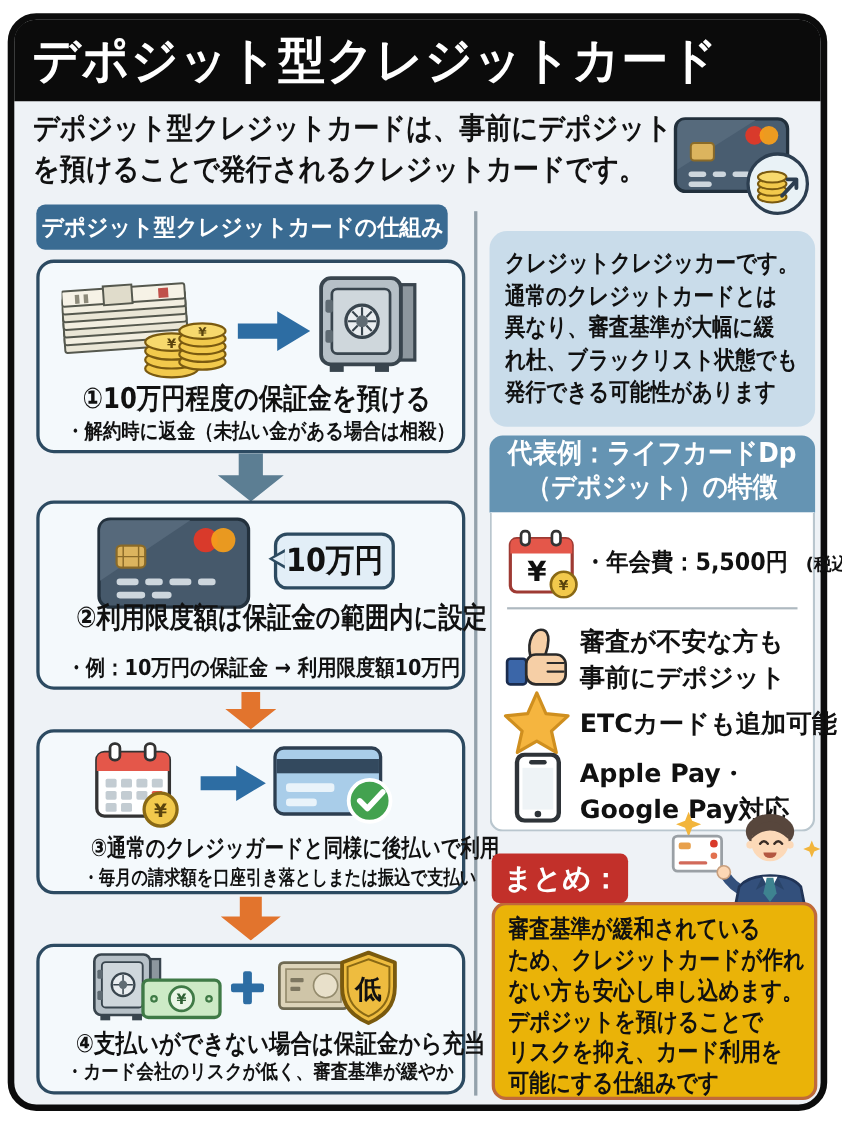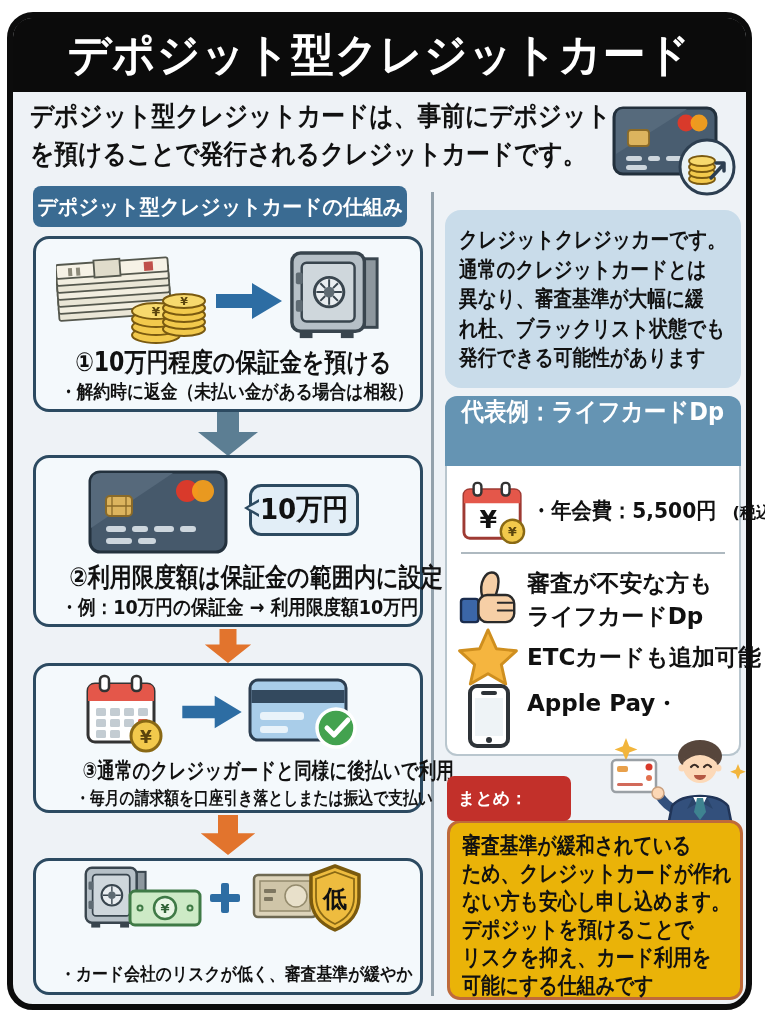--- a/index.html
+++ b/index.html
@@ -4,21 +4,21 @@
 <style>
   * { box-sizing: border-box; margin: 0; padding: 0; }
   html,body { width:765px; height:1024px; background:#ffffff; overflow:hidden;
     font-family:"DejaVu Sans","Liberation Sans",sans-serif; font-weight:bold; color:#111; }
   .abs { position:absolute; }
 
   .frame { left:7px; top:12px; width:745px; height:998px; border:6px solid #0c0c0c;
     border-radius:26px; background:#eef2f6; }
 
   .header { left:13px; top:18px; width:733px; height:74px; background:#0b0b0b;
-    border-radius:19px 19px 0 0; display:flex; align-items:center; justify-content:center; }
+    border-radius:19px 19px 0 0; display:flex; align-items:center; }
   .header span { color:#fff; font-size:45px; white-space:nowrap; transform:scaleX(.95); letter-spacing:1px; }
 
   .intro-line { left:30px; font-size:27px; white-space:nowrap;
     transform:scaleX(.88); transform-origin:left center; }
 
   .vdivider { left:431px; top:192px; width:3px; height:804px; background:#93a1ab; }
 
   .badge { left:33px; top:186px; width:374px; height:41px; background:#3a6b92; border-radius:8px;
     display:flex; align-items:center; justify-content:center; }
   .badge span { color:#fff; font-size:21px; white-space:nowrap; transform:scaleX(.95); }
@@ -49,21 +49,21 @@
   .rep-header div { color:#fff; font-size:25px; line-height:31px; white-space:nowrap; }
   .rep-header div span { display:inline-block; transform:scaleX(.9); white-space:nowrap; }
 
   .features-box { left:445px; top:466px; width:296px; height:290px; background:#ffffff;
     border:2px solid #b9c6ce; border-top:none; border-radius:0 0 12px 12px; }
   .feat-text { position:absolute; font-size:23px; white-space:nowrap; }
   .hdivider { position:absolute; left:14px; top:86px; width:264px; height:2px; background:#aeb9c0; }
 
   .summary-tab { left:447px; top:776px; width:124px; height:45px; background:#c2302a; border-radius:7px;
     display:flex; align-items:center; padding-left:11px; z-index:3; }
-  .summary-tab span { color:#fff; font-size:17px; white-space:nowrap; }
+  .summary-tab span { color:#fff; font-size:26px; white-space:nowrap; }
   .summary-box { left:447px; top:820px; width:296px; height:180px; background:#eab308;
     border:3.5px solid #bf6a3a; border-radius:13px; padding:8px 12px 0 12px; z-index:2; }
   .summary-box div { font-size:22.5px; line-height:28px; white-space:nowrap;
     transform:scaleX(.84); transform-origin:left center; }
   .man { left:592px; top:734px; z-index:1; }
 </style>
 </head>
 <body>
 
 <div class="abs frame"></div>
@@ -166,21 +166,21 @@
     <rect x="18" y="56" width="20" height="6" rx="3" fill="#cdd6dd"></rect>
     <rect x="44" y="56" width="16" height="6" rx="3" fill="#cdd6dd"></rect>
     <rect x="66" y="56" width="20" height="6" rx="3" fill="#cdd6dd"></rect>
     <rect x="92" y="56" width="16" height="6" rx="3" fill="#cdd6dd"></rect>
     <rect x="18" y="68" width="26" height="6" rx="3" fill="#cdd6dd"></rect>
     <rect x="50" y="68" width="18" height="6" rx="3" fill="#cdd6dd"></rect>
   </svg>
   <div class="bubble">
     <span>10万円</span>
   </div>
-  <div class="step-title" style="top:102px;">
+  <div class="step-title" style="top:86px;">
     <span class="t26 sx85">②利用限度額は保証金の範囲内に設定</span>
   </div>
   <div class="step-note" style="top:136px;">
     <span class="n20 sx88">・例：10万円の保証金 → 利用限度額10万円</span>
   </div>
 </div>
 
 <svg class="abs" style="left:196px;top:629px;" width="64" height="34" viewBox="0 0 64 44">
   <polygon points="21,0 43,0 43,20 62,20 32,44 2,20 21,20" fill="#e2742d"></polygon>
 </svg>
@@ -258,36 +258,42 @@
     <rect x="8" y="10" width="50" height="30" fill="#cfc5a8" stroke="#948b6d" stroke-width="1.5"></rect>
     <circle cx="44" cy="25" r="11" fill="#e8e0ca" stroke="#948b6d" stroke-width="1.5"></circle>
     <rect x="12" y="18" width="12" height="4" rx="1" fill="#7d7660"></rect>
     <rect x="12" y="26" width="9" height="4" rx="1" fill="#7d7660"></rect>
   </svg>
   <svg class="abs" style="left:270px;top:2px;" width="58" height="70" viewBox="0 0 58 70">
     <path d="M29 3 L53 12 V34 C53 52 43 61 29 67 C15 61 5 52 5 34 V12 Z" fill="#eebc3f" stroke="#7a5a0e" stroke-width="3.5" stroke-linejoin="round"></path>
     <path d="M29 9 L48 16 V34 C48 48 40 56 29 61 C18 56 10 48 10 34 V16 Z" fill="none" stroke="#8a6914" stroke-width="1.8"></path>
     <text x="29" y="44" font-size="24" text-anchor="middle" fill="#111" font-weight="bold">低</text>
   </svg>
+  <div class="step-title" style="top:72px;">
+    <span class="t23 sx85">④支払いができない場合は保証金から充当</span>
+  </div>
   <div class="step-note" style="top:101px;">
     <span class="n18 sx88">・カード会社のリスクが低く、審査基準が緩やか</span>
   </div>
 </div>
 
 <div class="abs desc-box">
   <div>クレジットクレジッカーです。</div>
   <div>通常のクレジットカードとは</div>
   <div>異なり、審査基準が大幅に緩</div>
   <div>れ杜、ブラックリスト状態でも</div>
   <div>発行できる可能性があります</div>
 </div>
 
 <div class="abs rep-header">
   <div>
     <span>代表例：ライフカードDp</span>
+  </div>
+  <div>
+    <span>（デポジット）の特徴</span>
   </div>
 </div>
 
 <div class="abs features-box">
   <svg class="abs" style="left:14px;top:14px;" width="66" height="64" viewBox="0 0 68 66">
     <rect x="3" y="10" width="58" height="50" rx="6" fill="#fff" stroke="#9e3a33" stroke-width="3"></rect>
     <path d="M3 16 q0-6 6-6 h46 q6 0 6 6 v8 H3 Z" fill="#e4574a"></path>
     <rect x="13" y="3" width="8" height="13" rx="3.5" fill="#fff" stroke="#333" stroke-width="2.5"></rect>
     <rect x="42" y="3" width="8" height="13" rx="3.5" fill="#fff" stroke="#333" stroke-width="2.5"></rect>
     <text x="28" y="50" font-size="26" text-anchor="middle" fill="#111" font-weight="bold">¥</text>
@@ -299,34 +305,35 @@
   </div>
   <div class="hdivider"></div>
 
   <svg class="abs" style="left:12px;top:100px;" width="64" height="60" viewBox="0 0 66 62">
     <rect x="2" y="34" width="18" height="24" rx="3" fill="#3b66a8" stroke="#1a2c4e" stroke-width="2.5"></rect>
     <path d="M24 32 C20 16 28 5 36 7 C43 9 41 22 38 30" fill="#f6cfa6" stroke="#2a2a2a" stroke-width="2.5" stroke-linejoin="round"></path>
     <rect x="20" y="30" width="37" height="28" rx="9" fill="#f6cfa6" stroke="#2a2a2a" stroke-width="2.5"></rect>
     <path d="M40 38 h15 M40 46 h15" stroke="#2a2a2a" stroke-width="2" stroke-linecap="round"></path>
   </svg>
   <div class="feat-text" style="left:80px;top:102px;">審査が不安な方も</div>
-  <div class="feat-text" style="left:80px;top:135px;">ライフカードDp</div>
+  <div class="feat-text" style="left:80px;top:135px;">事前にデポジット</div>
 
   <svg class="abs" style="left:10px;top:162px;" width="62" height="58" viewBox="0 0 62 60">
     <polygon points="31,2 39.6,21.4 60.4,23.6 44.8,37.9 49.3,58 31,47.4 12.7,58 17.2,37.9 1.6,23.6 22.4,21.4" fill="#f5b53f" stroke="#cf8f1f" stroke-width="3" stroke-linejoin="round"></polygon>
   </svg>
   <div class="feat-text" style="left:80px;top:176px;">ETCカードも追加可能</div>
 
   <svg class="abs" style="left:20px;top:218px;" width="44" height="64" viewBox="0 0 44 64">
     <rect x="3" y="2" width="38" height="60" rx="7" fill="#fff" stroke="#2e3338" stroke-width="4"></rect>
     <rect x="14" y="7" width="16" height="4" rx="2" fill="#2e3338"></rect>
     <rect x="8" y="14" width="28" height="38" fill="#eef3f6"></rect>
     <circle cx="22" cy="56" r="3" fill="#2e3338"></circle>
   </svg>
   <div class="feat-text" style="left:80px;top:222px;">Apple Pay・</div>
+  <div class="feat-text" style="left:80px;top:255px;">Google Pay対応</div>
 </div>
 
 <svg class="abs man" width="156" height="92" viewBox="0 0 156 92">
   <path d="M34 4 l3.2 8.2 8.2 3.2 -8.2 3.2 -3.2 8.2 -3.2 -8.2 -8.2 -3.2 8.2 -3.2 Z" fill="#f2b53c"></path>
   <path d="M146 30 l2.2 5.6 5.6 2.2 -5.6 2.2 -2.2 5.6 -2.2 -5.6 -5.6 -2.2 5.6 -2.2 Z" fill="#f2b53c"></path>
   <path d="M84 76 Q74 72 67 61" stroke="#33507c" stroke-width="9" fill="none" stroke-linecap="round"></path>
   <rect x="20" y="26" width="44" height="32" rx="4" fill="#fff" stroke="#9aa0a5" stroke-width="2.5"></rect>
   <rect x="25" y="32" width="11" height="6" rx="2" fill="#e8a04b"></rect>
   <circle cx="57" cy="33" r="3.5" fill="#d93a2b"></circle>
   <circle cx="57" cy="44" r="3" fill="#e2714f"></circle>

